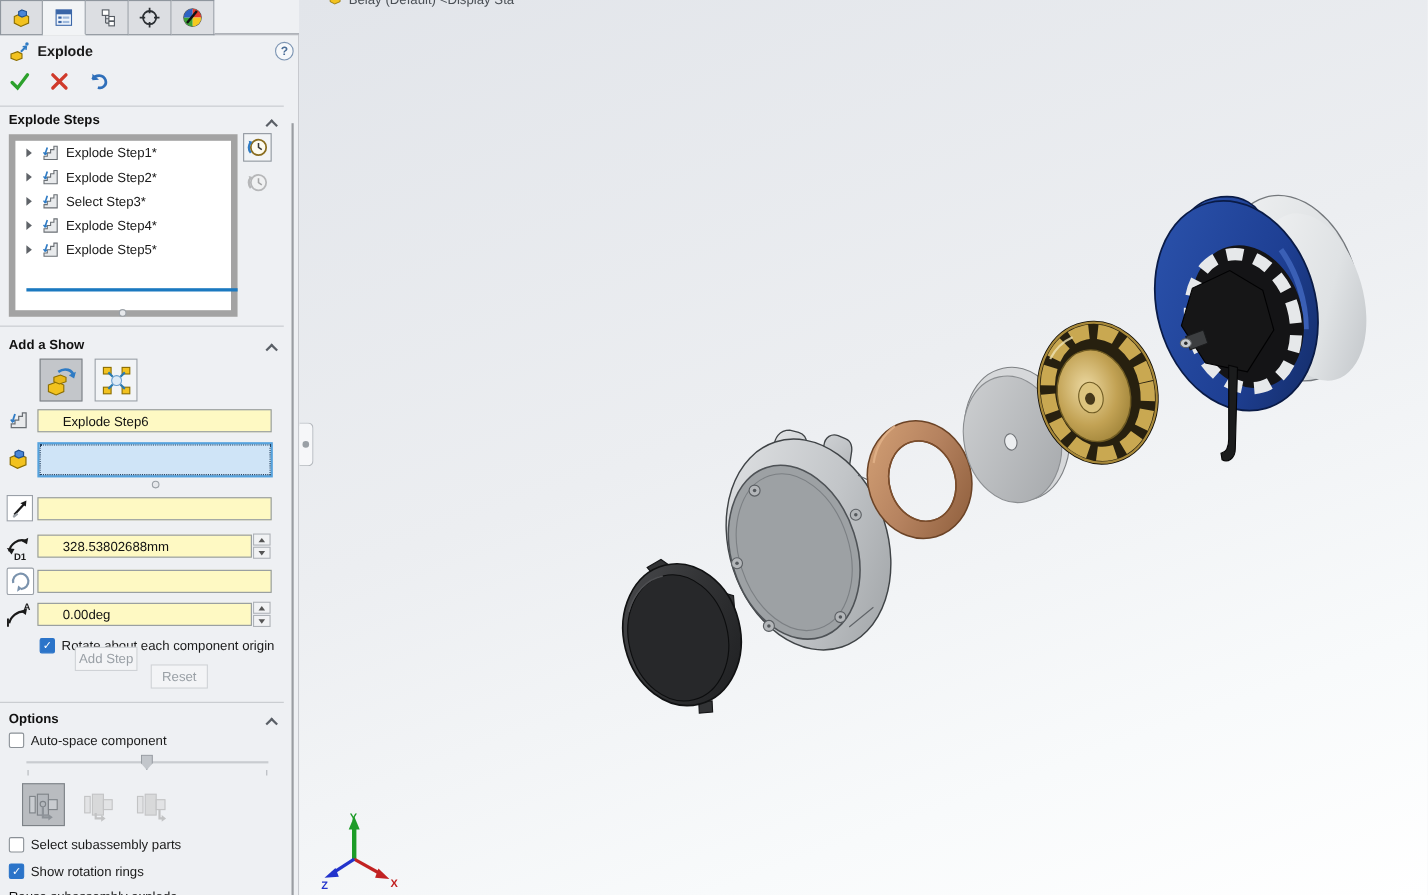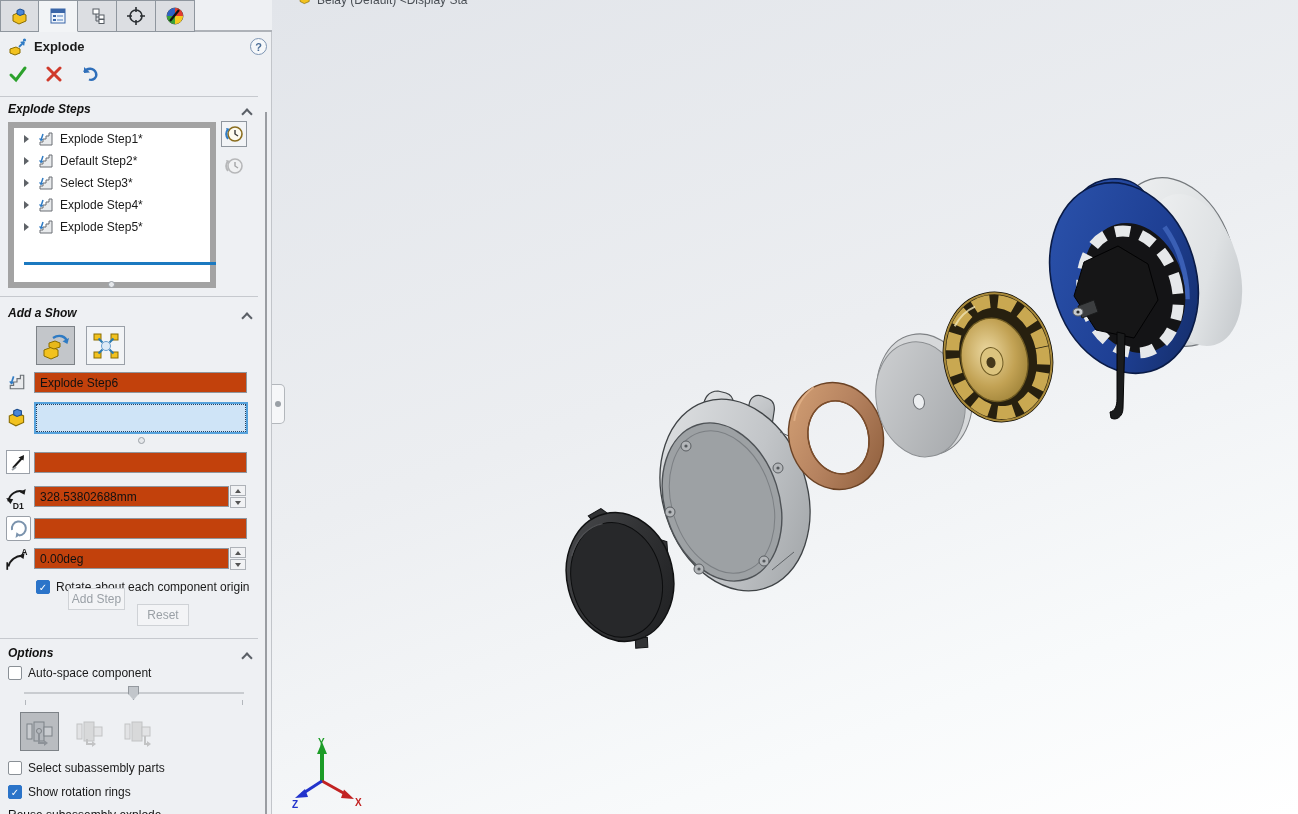--- a/index.html
+++ b/index.html
@@ -20,21 +20,21 @@
 
   .pm-header { position:absolute; left:0; top:36px; width:258px; height:24px;padding-left:36px; }
   .pm-title { position:absolute; left:34px; top:3px; font-weight:bold; font-size:13px; }
   .help-circle { position:absolute; left:250px; top:2px; width:17px; height:17px;
     border:1px solid #7d95b3; border-radius:50%; color:#4a6d96; font-size:11px; font-weight:bold;
     display:flex; align-items:center; justify-content:center; background:#f6f8fa; }
   .pm-actions { position:absolute; left:6px; top:62px; height:24px; display:flex; gap:12px; }
   .act-btn { width:24px; height:24px; display:flex; align-items:center; justify-content:center; }
 
   .sect-sep { position:absolute; left:0; width:258px; border-top:1px solid #c6c9ce; }
-  .sect-head { position:absolute; left:0; width:258px; height:20px;font-style:italic; }
+  .sect-head { position:absolute; left:0; width:258px; height:20px; }
   .sect-title { position:absolute; left:8px; top:2px; font-weight:bold; color:#111; }
   .chev { position:absolute; left:243px; top:8px; width:8px; height:8px; }
   .chev::before { content:""; position:absolute; left:0; top:2px; width:6px; height:6px;
     border-left:2px solid #5a5f66; border-top:2px solid #5a5f66; transform:rotate(45deg); }
 
   .listbox { position:absolute; left:8px; top:122px; width:208px; height:166px;
     background:#fff; border:6px solid #a3a3a3; }
   .list-item { position:relative; height:22px; display:flex; align-items:center; }
   .tri { width:0; height:0; border-left:5px solid #5f6368; border-top:4px solid transparent;
     border-bottom:4px solid transparent; margin-left:10px; }
@@ -44,22 +44,22 @@
     background:#e6e8eb; border:1px solid #9aa0a6; }
 
   .clock-btn { position:absolute; width:26px; height:26px; display:flex; align-items:center; justify-content:center; }
   .clock-btn.framed { border:1px solid #8f969e; background:#f2f4f6; }
   .grayed { filter:grayscale(1); opacity:.55; }
 
   .big-btn { position:absolute; width:39px; height:39px; border:1px solid #9aa0a8; background:#f2f4f6;
     display:flex; align-items:center; justify-content:center; }
   .big-btn.pressed { background:#c3c6ca; border:1px solid #7d8287; }
 
-  .field { position:absolute; height:21px; border:1px solid #8f969e; background:#c2410c;
-    font-family:"Liberation Sans", sans-serif; font-size:12px; padding:0 5px; color:#111; }
+  .field { position:absolute; height:21px; border:1px solid #8f969e; background:#fef9c3;
+    font-family:"Liberation Sans", sans-serif; font-size:12px; padding:0 22px; color:#111; }
   .selbox { position:absolute; left:34px; top:402px; width:214px; height:32px;
     background:#cfe4f7; border:2px solid #56a2dc; }
   .selbox-inner { width:100%; height:100%; border:1px dotted #26415f; }
 
   .spin { position:absolute; width:16px; height:23px; }
   .spin div { width:16px; height:11px; background:#f1f2f4; border:1px solid #aeb2b8;
     display:flex; align-items:center; justify-content:center; }
   .spin div + div { margin-top:1px; }
   .up-ar { width:0;height:0;border-left:3px solid transparent;border-right:3px solid transparent;border-bottom:4px solid #555; }
   .dn-ar { width:0;height:0;border-left:3px solid transparent;border-right:3px solid transparent;border-top:4px solid #555; }
@@ -194,21 +194,21 @@
         </svg>
         <span>Explode Step1*</span>
       </div>
       <div class="list-item">
         <span class="tri"></span>
         <svg class="step-ic" width="16" height="16" viewBox="0 0 16 16">
           <path d="M2 14 V11 H5 V8 H8 V5 H11 V2 H14 V14 Z" fill="#e8eaec" stroke="#6a6f74"></path>
           <path d="M5 3 L3 9" stroke="#2f7bc4" stroke-width="1.5"></path>
             <path d="M1.6 7.4 L3 9.4 L4.8 8.2" fill="none" stroke="#2f7bc4" stroke-width="1.3"></path>
         </svg>
-        <span>Default Step2*</span>
+        <span>Explode Step2*</span>
       </div>
       <div class="list-item">
         <span class="tri"></span>
         <svg class="step-ic" width="16" height="16" viewBox="0 0 16 16">
           <path d="M2 14 V11 H5 V8 H8 V5 H11 V2 H14 V14 Z" fill="#e8eaec" stroke="#6a6f74"></path>
           <path d="M5 3 L3 9" stroke="#2f7bc4" stroke-width="1.5"></path>
             <path d="M1.6 7.4 L3 9.4 L4.8 8.2" fill="none" stroke="#2f7bc4" stroke-width="1.3"></path>
         </svg>
         <span>Select Step3*</span>
       </div>

